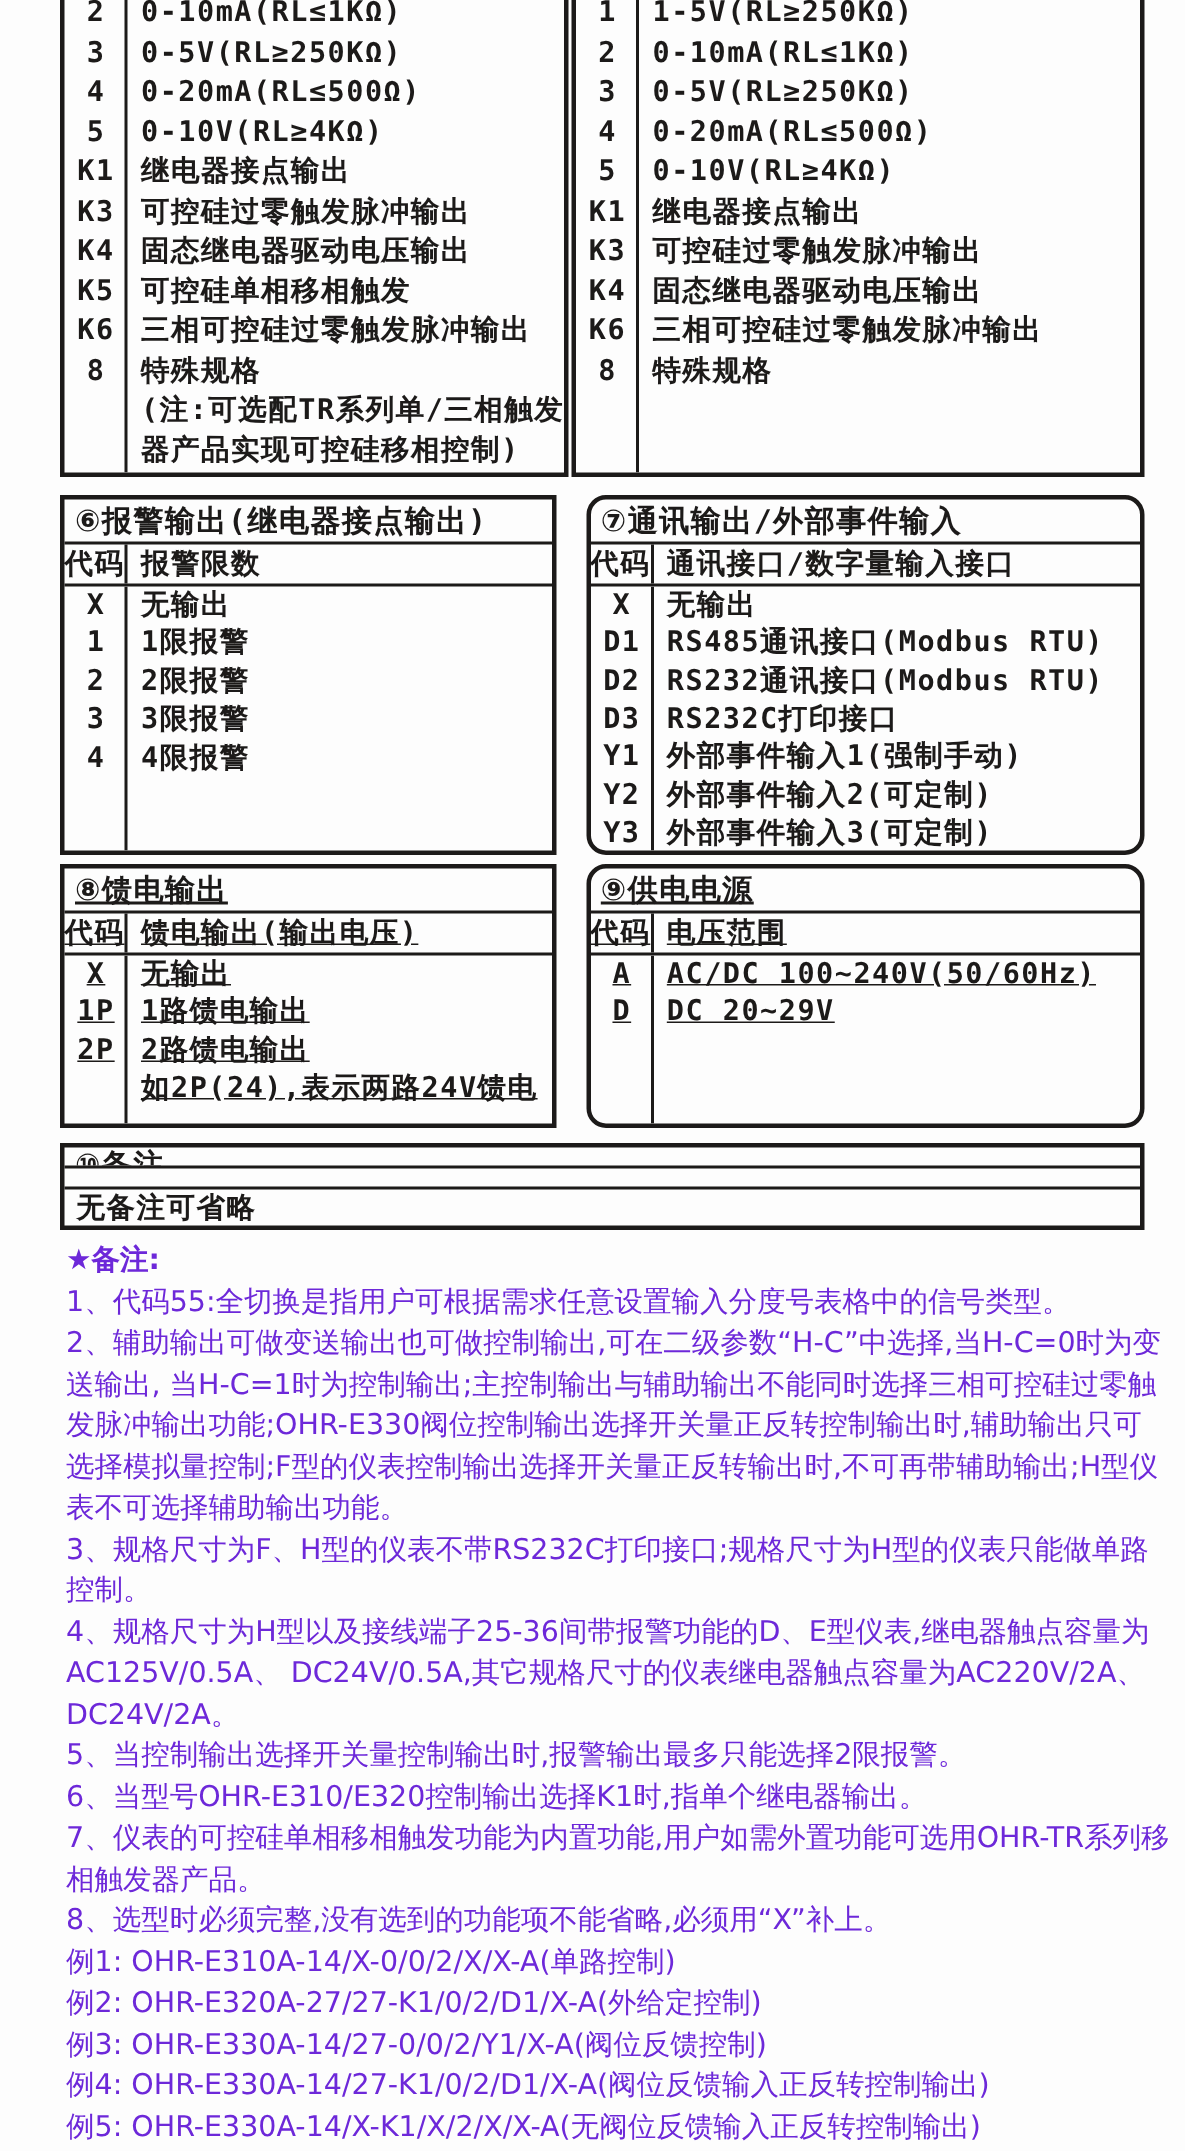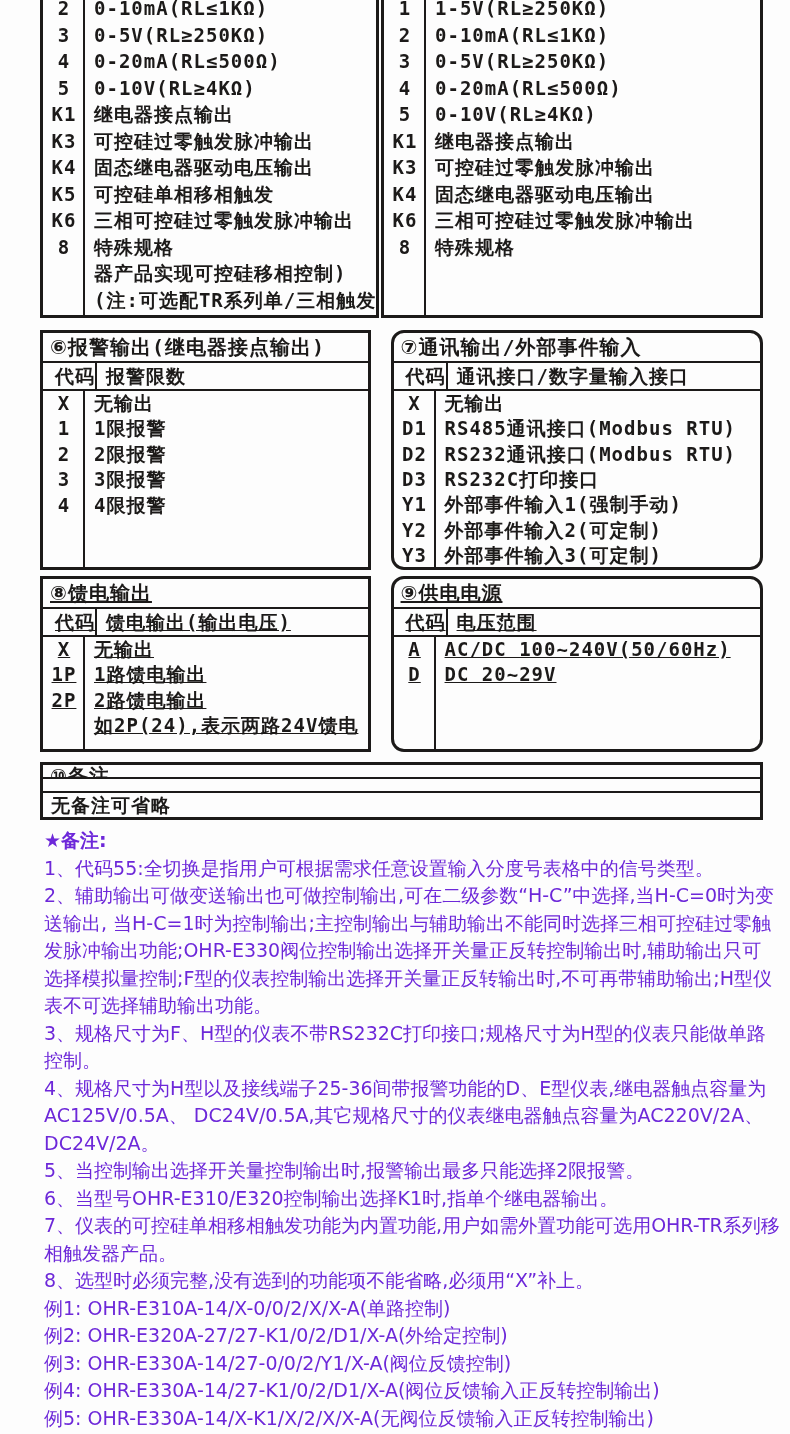--- a/index.html
+++ b/index.html
@@ -58,21 +58,21 @@
     height:28px;line-height:28px;
     border-bottom:2px solid var(--ink);
     padding-left:7px;
     font-size:20px;font-weight:700;
     white-space:nowrap;overflow:hidden;
   }
   .sec-head{
     display:flex;height:26px;line-height:26px;
     border-bottom:2px solid var(--ink);
   }
-  .sec-head .hcell.code{flex:0 0 40px;border-right:2px solid var(--ink);text-align:right;padding-left:12px;}
+  .sec-head .hcell.code{flex:0 0 40px;border-right:2px solid var(--ink);text-align:right;}
   .sec-head .hcell.desc{flex:1 1 auto;padding-left:9px;white-space:nowrap;}
   .sec .t-body .rrow{height:25.4px;line-height:25.4px;}
   
   .remark{
     position:absolute;left:40px;top:762px;width:723px;height:58px;
     box-sizing:border-box;border:3px solid var(--ink);
     background:var(--paper);
     display:flex;flex-direction:column;
   }
   .remark .sec-title{height:23px;line-height:23px;}
@@ -137,25 +137,25 @@
           <div class="rrow">
             <div class="cell c-code">K6</div>
             <div class="cell c-desc">三相可控硅过零触发脉冲输出</div>
           </div>
           <div class="rrow">
             <div class="cell c-code">8</div>
             <div class="cell c-desc">特殊规格</div>
           </div>
           <div class="rrow">
             <div class="cell c-code"></div>
+            <div class="cell c-desc">(注:可选配TR系列单/三相触发</div>
+          </div>
+          <div class="rrow">
+            <div class="cell c-code"></div>
             <div class="cell c-desc">器产品实现可控硅移相控制)</div>
-          </div>
-          <div class="rrow">
-            <div class="cell c-code"></div>
-            <div class="cell c-desc">(注:可选配TR系列单/三相触发</div>
           </div>
         </div>
     </div>
     <div class="top-t right tbl-font">
       <div class="t-body">
           <div class="rrow">
             <div class="cell c-code">1</div>
             <div class="cell c-desc">1-5V(RL≥250KΩ)</div>
           </div>
           <div class="rrow">

